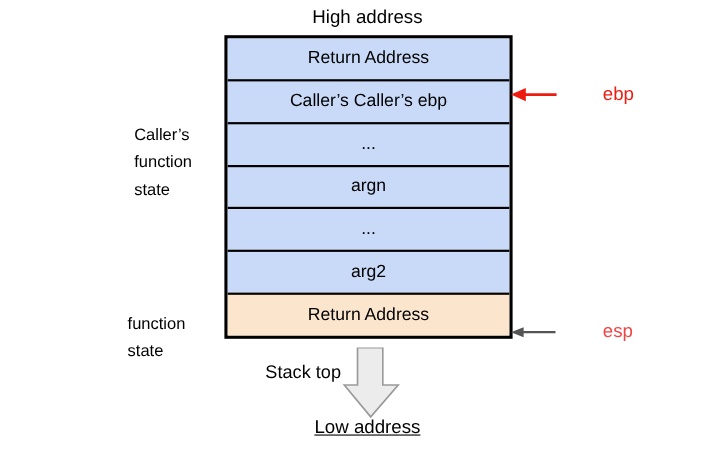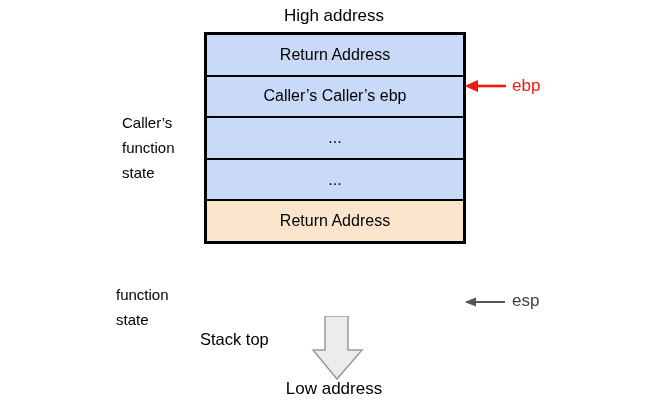--- a/index.html
+++ b/index.html
@@ -12,26 +12,26 @@
     color: #000000;
     overflow: hidden;
   }
   .addr-label {
     position: absolute;
     width: 180px;
     text-align: center;
     font-size: 17px;
   }
   .addr-label.high { left: 244px; top: 6px; }
-  .addr-label.low  { left: 244px; top: 379px; }
+  .addr-label.low  { left: 244px; top: 379px; text-decoration: underline; }
 
   .stack-box {
     position: absolute;
     left: 204px; top: 32px;
-    width: 262px; height: 212px;
+    width: 262px; height: 276px;
     border: 3px solid #000000;
     box-sizing: border-box;
     display: flex;
     flex-direction: column;
     z-index: 2;
   }
   .stack-row {
     flex: 1;
     display: flex;
     align-items: center;
@@ -52,29 +52,30 @@
   }
   .side-label.caller { left: 122px; top: 110px; }
   .side-label.callee { left: 116px; top: 282px; }
 
   .ptr-arrow { position: absolute; z-index: 3; }
   .ptr-text {
     position: absolute;
     font-size: 17px;
     white-space: nowrap;
     z-index: 3;
+    margin-left: 36px;
   }
   .ptr-text.ebp { left: 512px; top: 76px; color: #ee1b10; }
-  .ptr-text.esp { left: 512px; top: 291px; color: #404040; }
+  .ptr-text.esp { left: 512px; top: 291px; color: #ef4444; }
 
   .stack-top-text {
     position: absolute;
     left: 200px; top: 330px;
     width: 110px;
-    text-align: left;
+    text-align: right;
     font-size: 16.5px;
     z-index: 1;
   }
   .big-arrow { position: absolute; left: 310px; top: 316px; z-index: 1; }
 </style>
 </head>
 <body>
 
 <div class="canvas">
 
@@ -84,21 +85,27 @@
     <div class="stack-row blue">
       <span>Return Address</span>
     </div>
     <div class="stack-row blue">
       <span>Caller’s Caller’s ebp</span>
     </div>
     <div class="stack-row blue">
       <span>...</span>
     </div>
     <div class="stack-row blue">
+      <span>argn</span>
+    </div>
+    <div class="stack-row blue">
       <span>...</span>
+    </div>
+    <div class="stack-row blue">
+      <span>arg2</span>
     </div>
     <div class="stack-row peach">
       <span>Return Address</span>
     </div>
   </div>
 
   <div class="side-label caller">
     <div>Caller’s</div>
     <div>function</div>
     <div>state</div>

